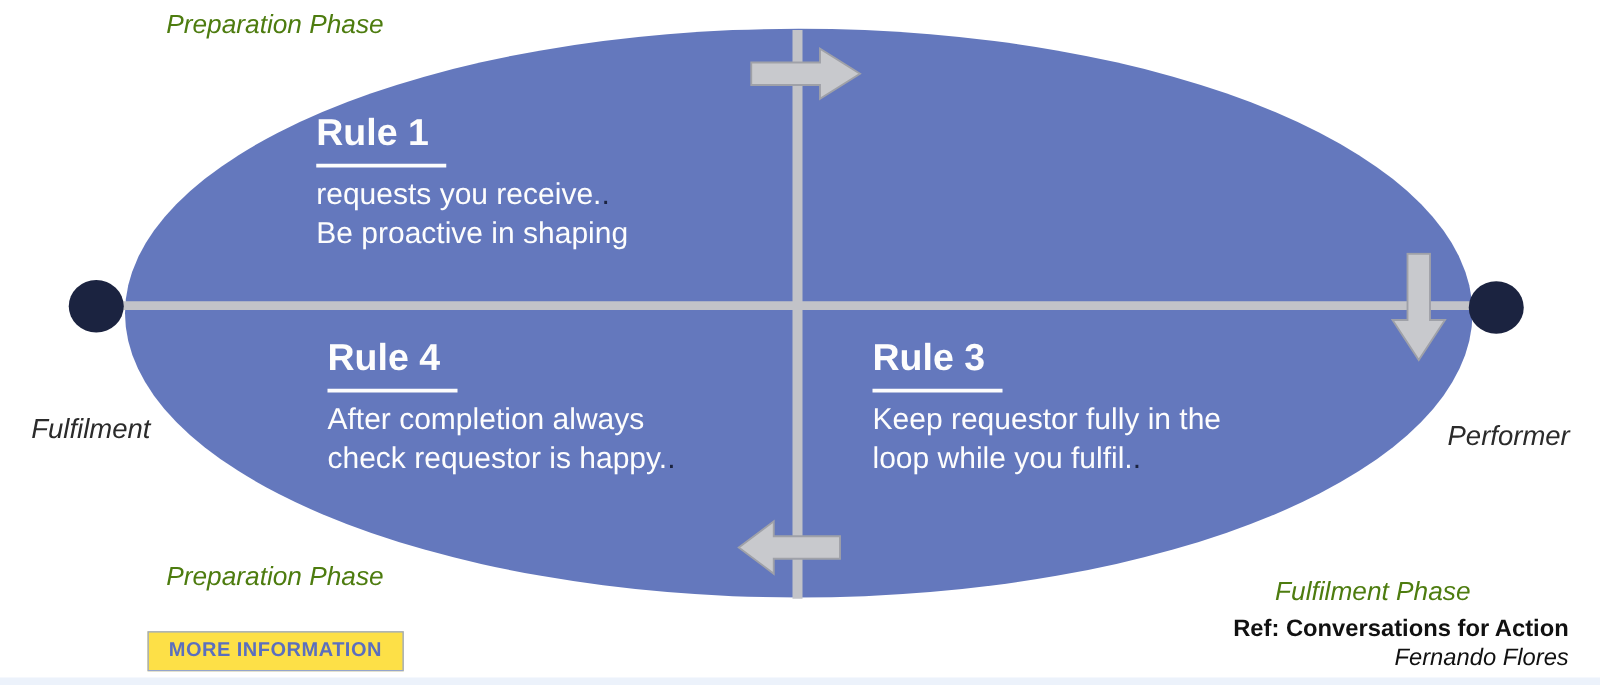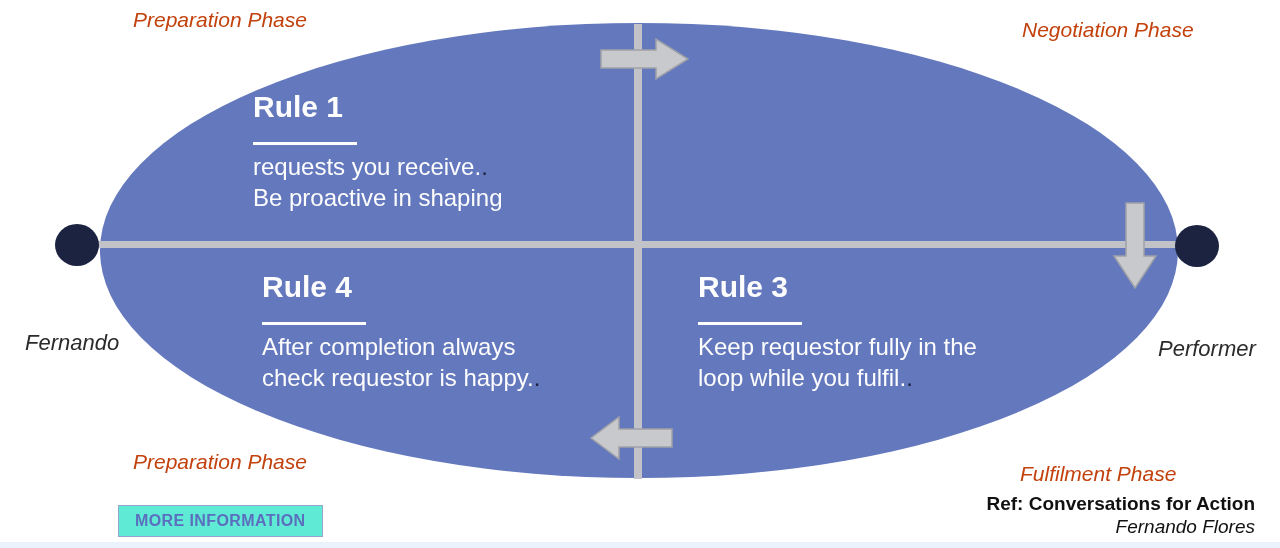--- a/index.html
+++ b/index.html
@@ -18,39 +18,39 @@
   .dot-right{left:1175px;top:225px;}
   .arrow{position:absolute;}
   .arrow svg{display:block;}
   .rule{position:absolute;color:#fdfdfd;}
   .rule-q1{left:253px;top:90px;}
   .rule-q2{left:698px;top:90px;}
   .rule-q4{left:262px;top:270px;}
   .rule-q3{left:698px;top:270px;}
   .rule-title{
     display:inline-block;font-size:30px;font-weight:700;line-height:1.1;
-    border-bottom:3px solid #fdfdfd;padding:0 14px 19px 0;margin-bottom:6px;
+    border-bottom:3px solid #fdfdfd;padding:0 14px 8px 0;margin-bottom:6px;
   }
   .rule-body{font-size:24px;line-height:31px;font-weight:400;}
   .dark-dot{color:var(--dot,#1b2340);}
   .phase-label{
-    position:absolute;font-style:italic;font-size:21px;color:#c2410c;white-space:nowrap;
+    position:absolute;font-style:italic;font-size:21px;color:#4d7c0f;white-space:nowrap;
   }
   .phase-tl{left:133px;top:8px;}
   .phase-tr{left:1022px;top:18px;}
   .phase-bl{left:133px;top:450px;}
   .phase-br{left:1020px;top:446px;margin-top:16px;}
   .role-label{
     position:absolute;font-style:italic;font-size:22px;color:#2b2b2b;white-space:nowrap;
   }
   .role-left{left:25px;top:330px;}
   .role-right{left:1158px;top:336px;}
   .more-info-btn{
     position:absolute;left:118px;top:505px;box-sizing:border-box;
-    background:#5eead4;border:1.5px solid var(--button-border,#95a5cc);
+    background:#fde047;border:1.5px solid var(--button-border,#95a5cc);
     color:var(--button-text,#5b6fbe);font-family:"Liberation Sans",sans-serif;
     font-size:16px;font-weight:700;letter-spacing:0.4px;
     padding:6px 16px;cursor:pointer;white-space:nowrap;
   }
   .reference{
     position:absolute;right:25px;top:492px;text-align:right;color:#111;
   }
   .ref-title{font-size:19px;font-weight:700;line-height:23px;}
   .ref-author{font-size:19px;font-style:italic;line-height:23px;}
   .bottom-strip{
@@ -106,25 +106,24 @@
 
   <div class="rule rule-q4">
     <div class="rule-title">Rule 4</div>
     <div class="rule-body">
       <div>After completion always</div>
       <div><span>check requestor is happy.</span><span class="dark-dot">.</span></div>
     </div>
   </div>
 
   <div class="phase-label phase-tl">Preparation Phase</div>
-  <div class="phase-label phase-tr">Negotiation Phase</div>
   <div class="phase-label phase-bl">Preparation Phase</div>
   <div class="phase-label phase-br">Fulfilment Phase</div>
 
-  <div class="role-label role-left">Fernando</div>
+  <div class="role-label role-left">Fulfilment</div>
   <div class="role-label role-right">Performer</div>
 
   <button class="more-info-btn">MORE INFORMATION</button>
 
   <div class="reference">
     <div class="ref-title">Ref: Conversations for Action</div>
     <div class="ref-author">Fernando Flores</div>
   </div>
 
   <div class="bottom-strip"></div>

